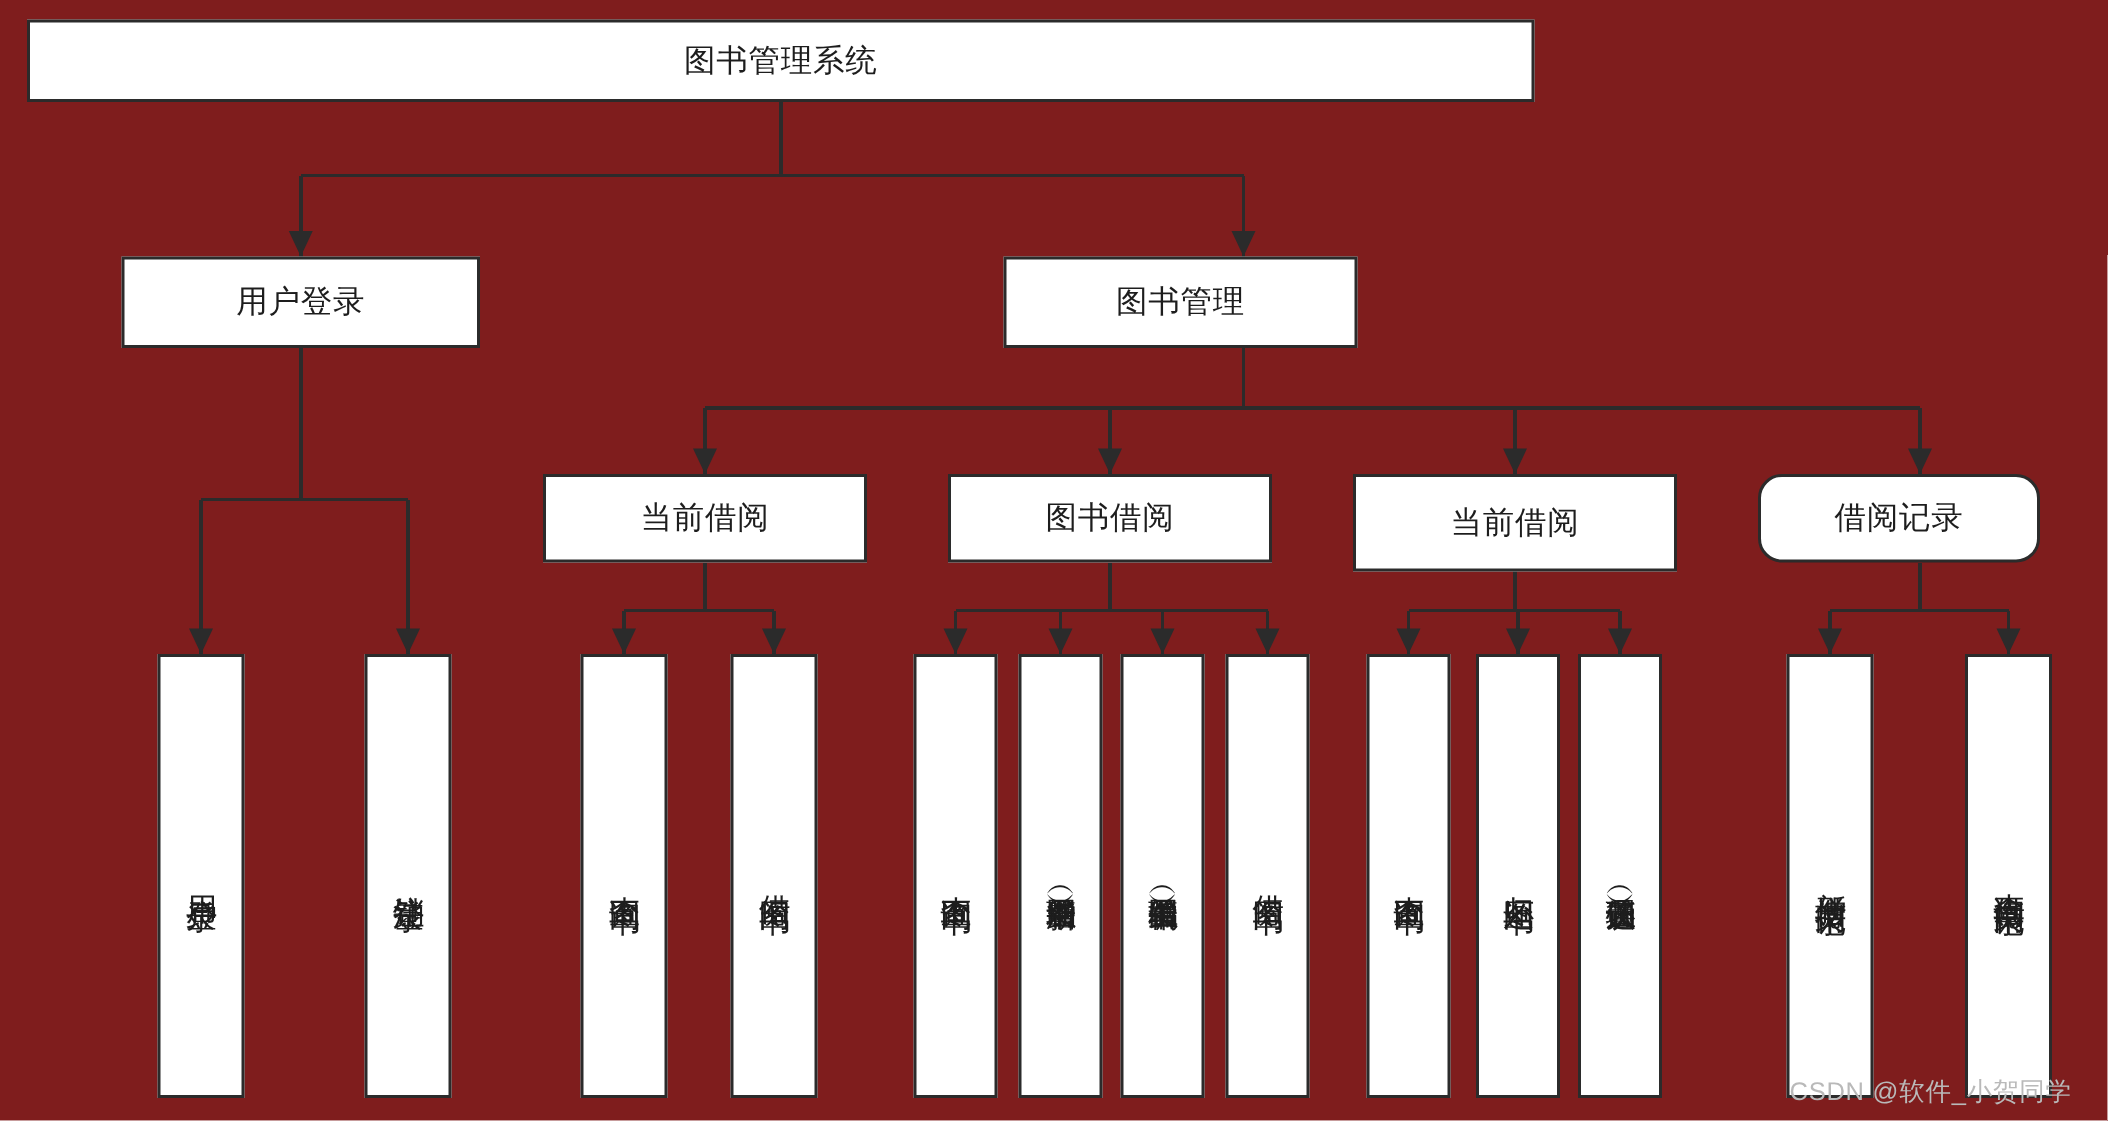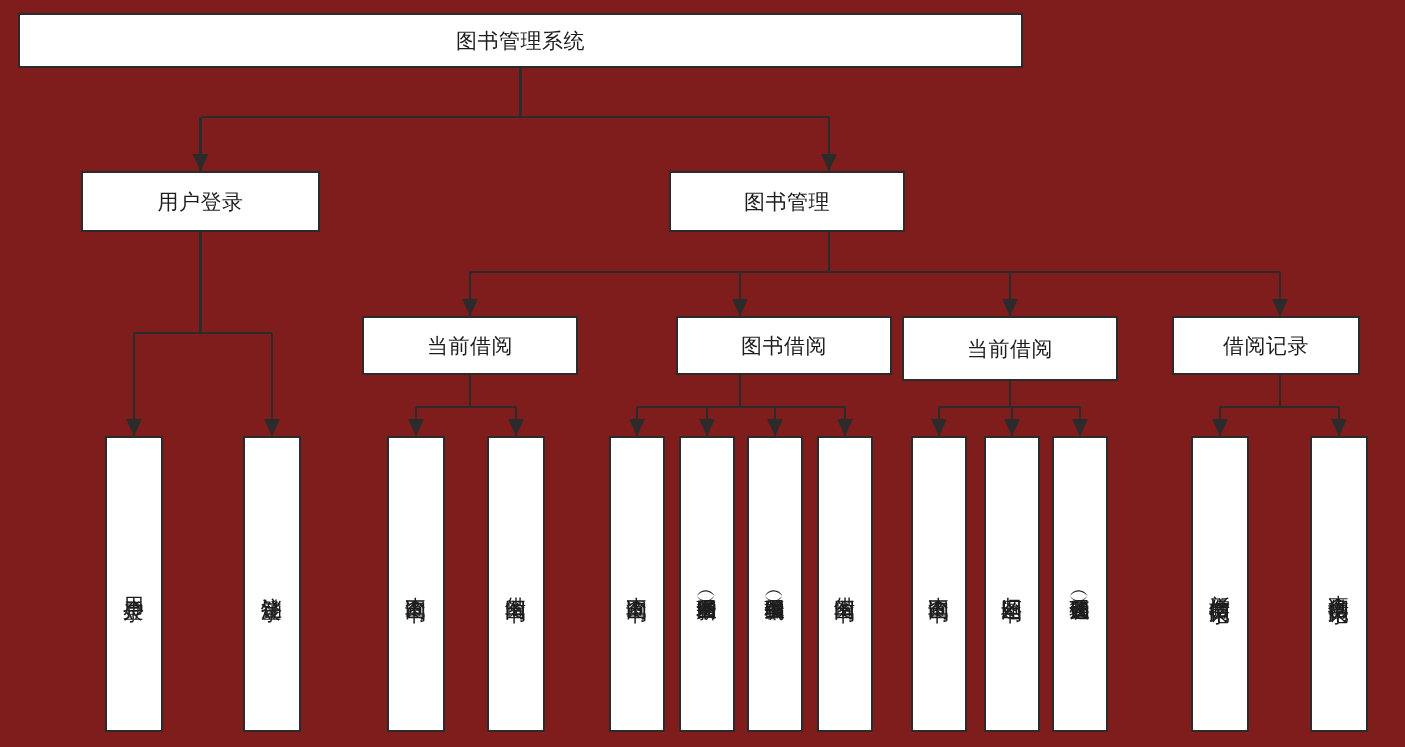--- a/index.html
+++ b/index.html
@@ -132,27 +132,27 @@
       </div>
       <div class="node horiz" style="left: 81px; top: 171px; width: 239px; height: 61px; border-color: rgb(43, 43, 43); background: rgb(255, 255, 255);">
         <span class="node-label" style="color: rgb(29, 29, 29);">用户登录</span>
       </div>
       <div class="node horiz" style="left: 669px; top: 171px; width: 236px; height: 61px; border-color: rgb(43, 43, 43); background: rgb(255, 255, 255);">
         <span class="node-label" style="color: rgb(29, 29, 29);">图书管理</span>
       </div>
       <div class="node horiz" style="left: 362px; top: 316px; width: 216px; height: 59px; border-color: rgb(43, 43, 43); background: rgb(255, 255, 255);">
         <span class="node-label" style="color: rgb(29, 29, 29);">当前借阅</span>
       </div>
-      <div class="node horiz" style="left: 632px; top: 316px; width: 216px; height: 59px; border-color: rgb(43, 43, 43); background: rgb(255, 255, 255); margin-left: 44px;">
+      <div class="node horiz" style="left: 632px; top: 316px; width: 216px; height: 59px; border-color: rgb(43, 43, 43); background: rgb(255, 255, 255);">
         <span class="node-label" style="color: rgb(29, 29, 29);">图书借阅</span>
       </div>
       <div class="node horiz" style="left: 902px; top: 316px; width: 216px; height: 65px; border-color: rgb(43, 43, 43); background: rgb(255, 255, 255);">
         <span class="node-label" style="color: rgb(29, 29, 29);">当前借阅</span>
       </div>
-      <div class="node horiz" style="left: 1172px; top: 316px; width: 188px; height: 59px; border-color: rgb(43, 43, 43); background: rgb(255, 255, 255);">
+      <div class="node horiz" style="left: 1172px; top: 316px; width: 188px; height: 59px; border-color: rgb(43, 43, 43); background: rgb(255, 255, 255); border-radius: 16px;">
         <span class="node-label" style="color: rgb(29, 29, 29);">借阅记录</span>
       </div>
       <div class="node vert" style="left: 105px; top: 436px; width: 58px; height: 296px; border-color: rgb(43, 43, 43); background: rgb(255, 255, 255);">
         <span class="node-label" style="color: rgb(29, 29, 29);">用户登录</span>
       </div>
       <div class="node vert" style="left: 243px; top: 436px; width: 58px; height: 296px; border-color: rgb(43, 43, 43); background: rgb(255, 255, 255);">
         <span class="node-label" style="color: rgb(29, 29, 29);">注销登录</span>
       </div>
       <div class="node vert" style="left: 387px; top: 436px; width: 58px; height: 296px; border-color: rgb(43, 43, 43); background: rgb(255, 255, 255);">
         <span class="node-label" style="color: rgb(29, 29, 29);">查询图书</span>
@@ -181,13 +181,14 @@
       <div class="node vert tight" style="left: 1052px; top: 436px; width: 56px; height: 296px; border-color: rgb(43, 43, 43); background: rgb(255, 255, 255);">
         <span class="node-label" style="color: rgb(29, 29, 29);">确认归还（管理员）</span>
       </div>
       <div class="node vert" style="left: 1191px; top: 436px; width: 58px; height: 296px; border-color: rgb(43, 43, 43); background: rgb(255, 255, 255);">
         <span class="node-label" style="color: rgb(29, 29, 29);">新增借阅记录</span>
       </div>
       <div class="node vert" style="left: 1310px; top: 436px; width: 58px; height: 296px; border-color: rgb(43, 43, 43); background: rgb(255, 255, 255);">
         <span class="node-label" style="color: rgb(29, 29, 29);">查询借阅记录</span>
       </div>
     </div>
+  <div class="watermark" style="left: 1193px; top: 716px; color: rgb(185, 185, 185);">CSDN @软件_小贺同学</div>
 </div>
 
 </body></html>

